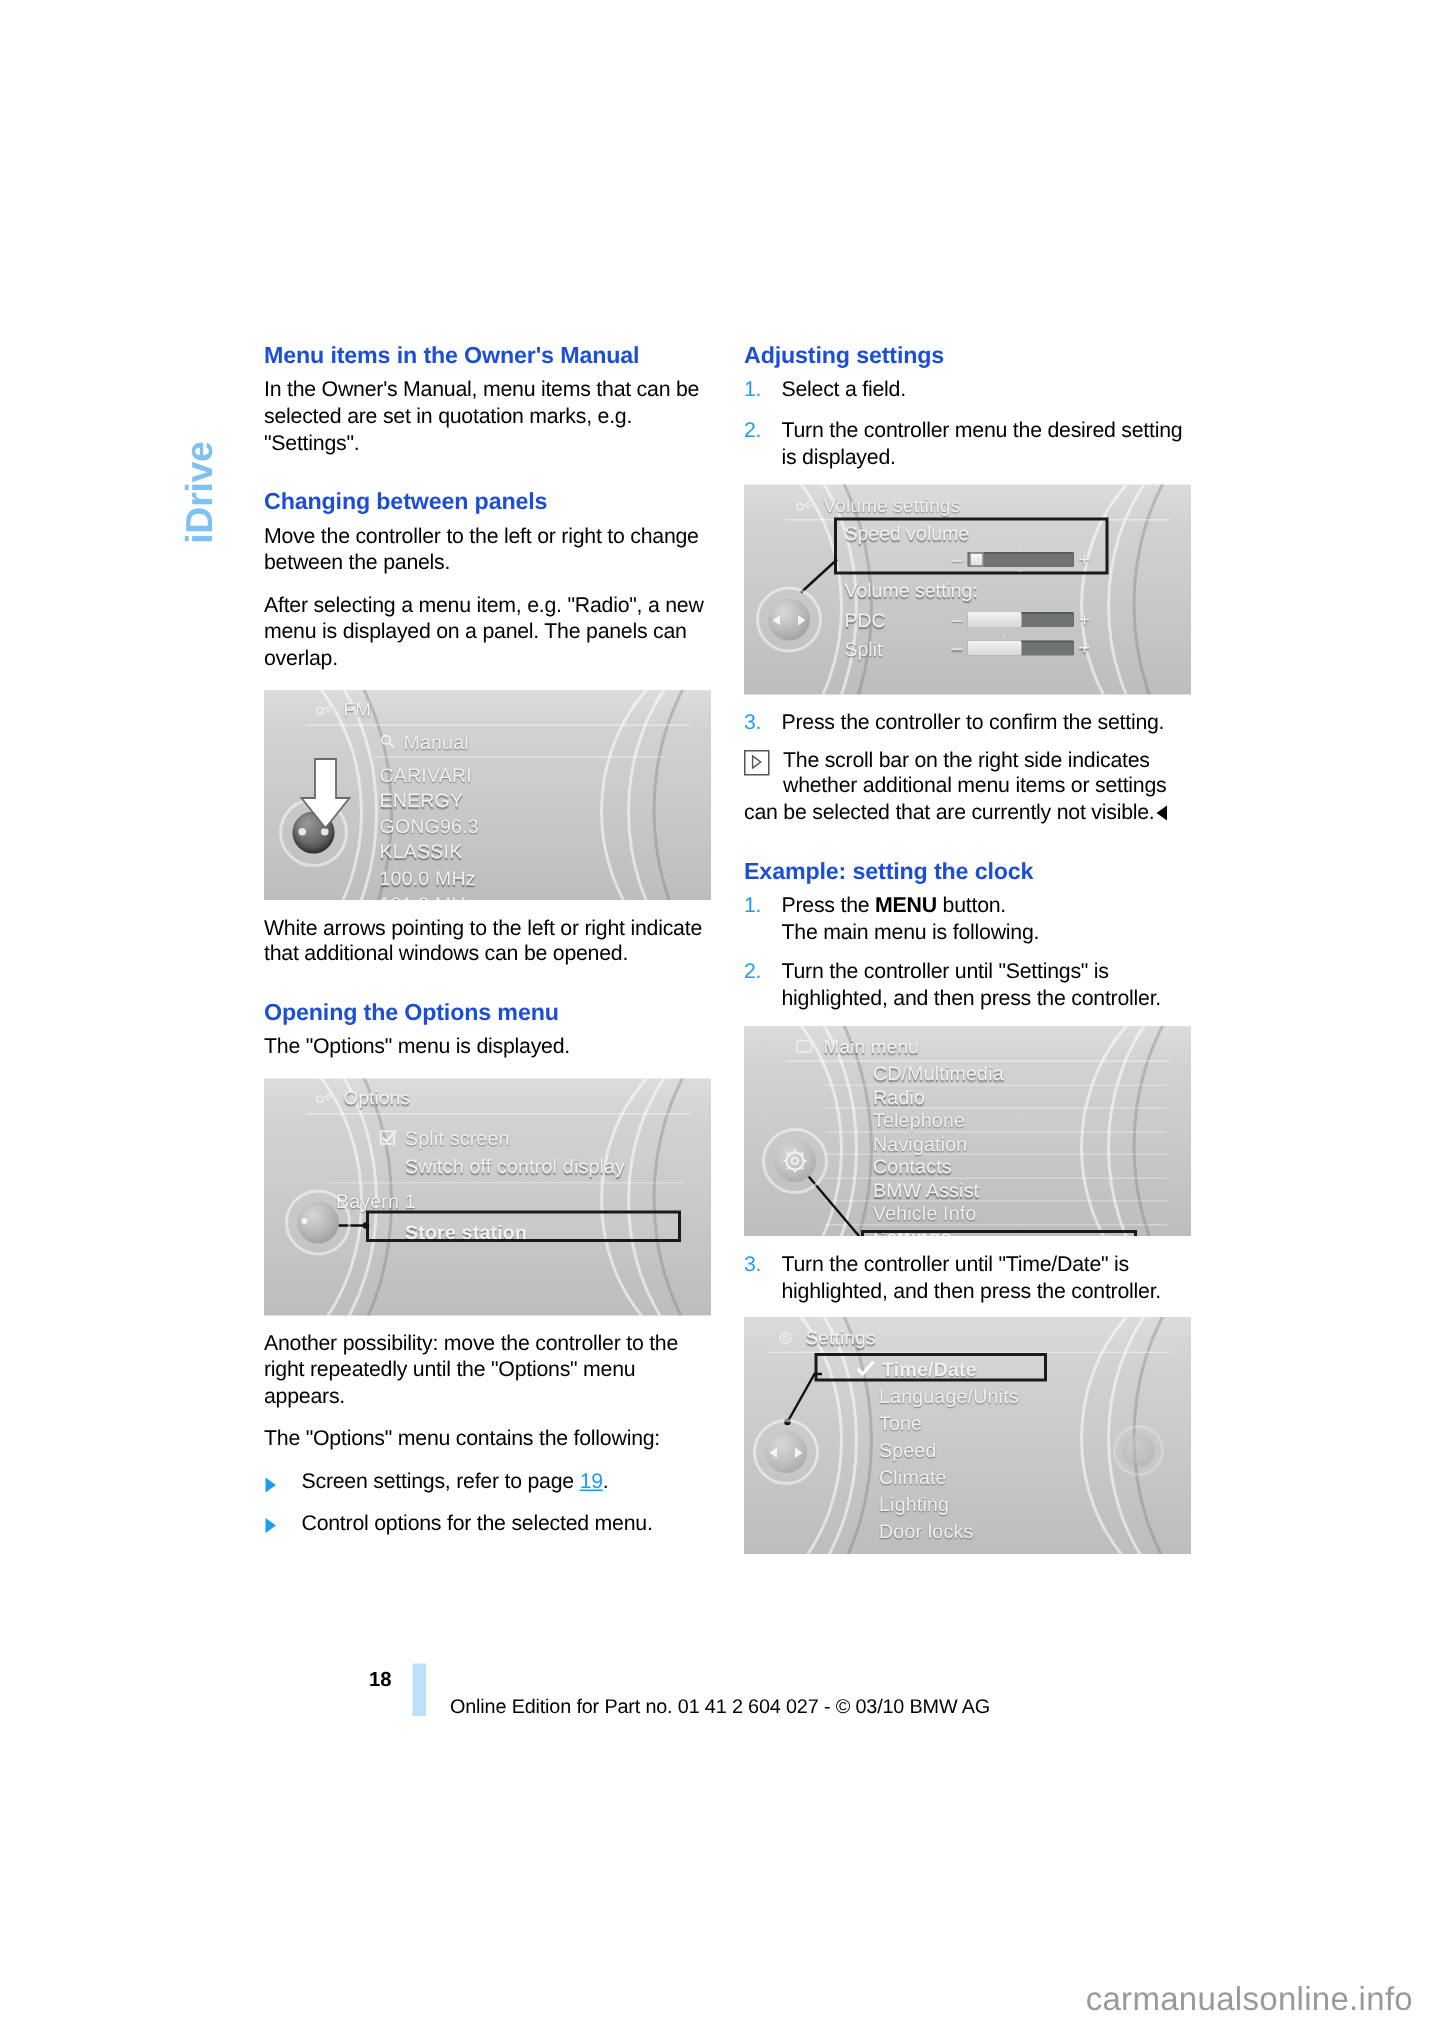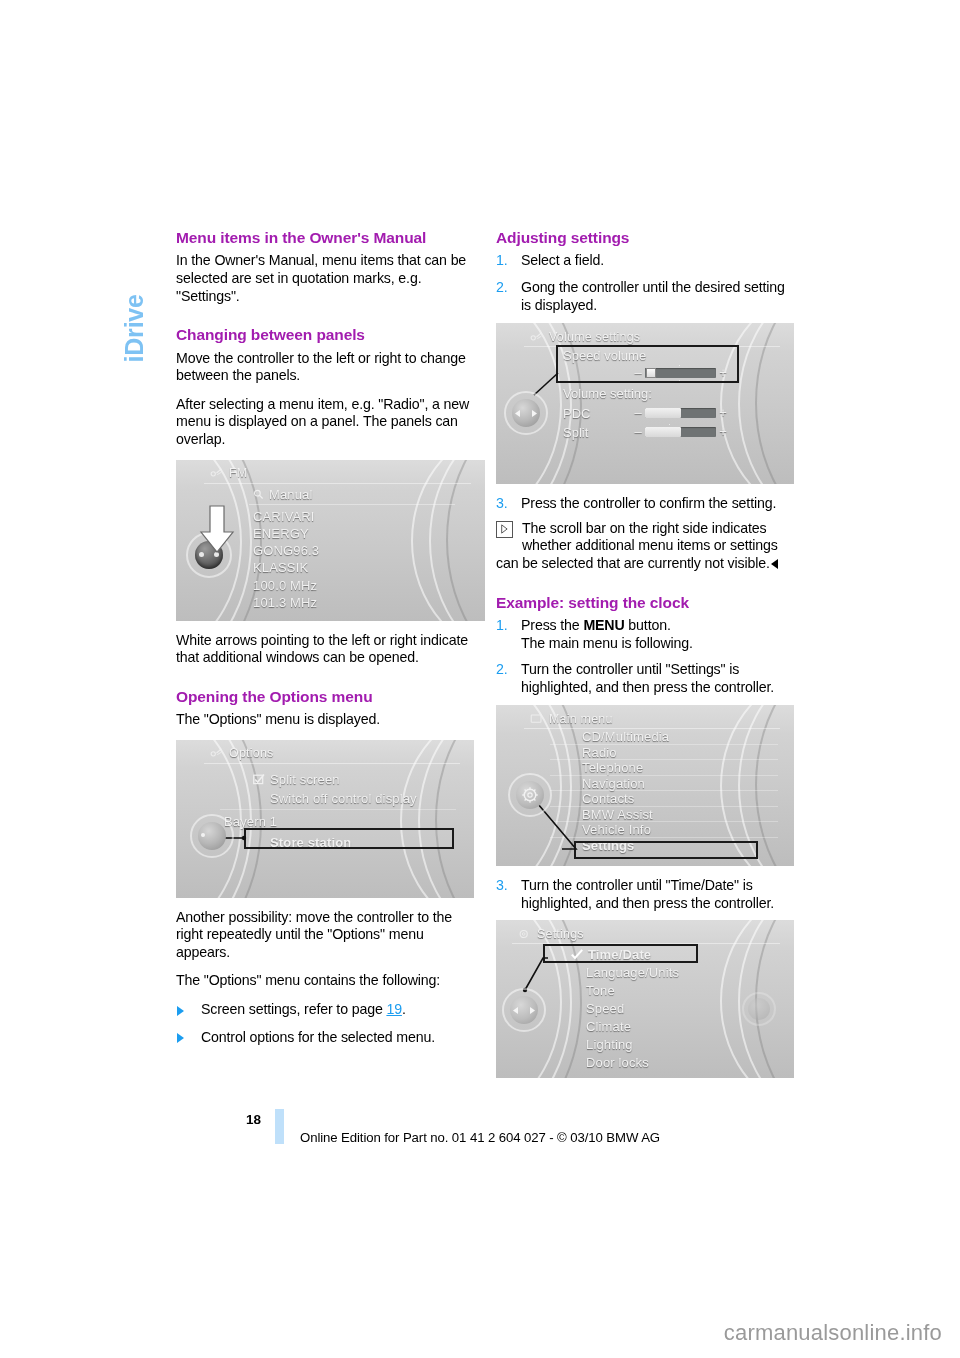--- a/index.html
+++ b/index.html
@@ -53,21 +53,21 @@
     position: absolute;
     top: 228px;
     width: 298px;
   }
   #col-left  { left: 176px; }
   #col-right { left: 496px; }
 
   h2.section {
     font-size: 15.5px;
     font-weight: bold;
-    color: #a21caf;
+    color: #1d4ed8;
     margin: 0 0 5px 0;
     letter-spacing: -0.1px;
     line-height: 1.25;
   }
   .spacer-sm { height: 9px; }
 
   p.body {
     font-size: 14.2px;
     line-height: 17.6px;
     color: #000;
@@ -158,21 +158,21 @@
     border-right: 7px solid #000;
     border-top: 5px solid transparent;
     border-bottom: 5px solid transparent;
     vertical-align: -1px;
     margin-left: 1px;
   }
 
   
   .figure {
     width: 298px;
-    height: 161px;
+    height: 140px;
     margin: 0 0 11px 0;
     position: relative;
     overflow: hidden;
     background:
       linear-gradient(180deg, #dcdcdc 0%, #d2d2d2 18%, #c9c9c9 55%, #bdbdbd 100%);
   }
   .figure.tall { height: 158px; }
 
   
   .fig-arc {
@@ -395,21 +395,21 @@
 
     <h2 class="section">Menu items in the Owner's Manual</h2>
     <p class="body">In the Owner's Manual, menu items that can be selected are set in quotation marks, e.g. "Settings".</p>
 
     <div class="spacer-sm"></div>
 
     <h2 class="section">Changing between panels</h2>
     <p class="body">Move the controller to the left or right to change between the panels.</p>
     <p class="body">After selecting a menu item, e.g. "Radio", a new menu is displayed on a panel. The panels can overlap.</p>
 
-    <div class="figure" style="margin-top:2px;padding-left:11px;">
+    <div class="figure" style="margin-top:2px;">
       <div class="fig-arc L1"></div>
       <div class="fig-arc L2"></div>
       <div class="fig-arc dark L3"></div>
       <div class="fig-arc R1"></div>
       <div class="fig-arc R2"></div>
       <div class="fig-arc dark R3"></div>
 
       <div class="fig-title">
         <svg class="tico" viewBox="0 0 16 14">
           <circle cx="4" cy="8" r="2.6" fill="none" stroke="#f0f0f0" stroke-width="1.3"></circle>
@@ -523,21 +523,21 @@
   </div>
 
   <div class="col" id="col-right">
 
     <h2 class="section">Adjusting settings</h2>
 
     <div class="step">
       <span class="num">1.</span><span>Select a field.</span>
     </div>
     <div class="step">
-      <span class="num">2.</span><span>Gong the controller until the desired setting is displayed.</span>
+      <span class="num">2.</span><span>Turn the controller menu the desired setting is displayed.</span>
     </div>
 
     <div class="figure" style="margin-top:5px;">
       <div class="fig-arc L1"></div>
       <div class="fig-arc L2"></div>
       <div class="fig-arc dark L3"></div>
       <div class="fig-arc R1"></div>
       <div class="fig-arc R2"></div>
       <div class="fig-arc dark R3"></div>
 

